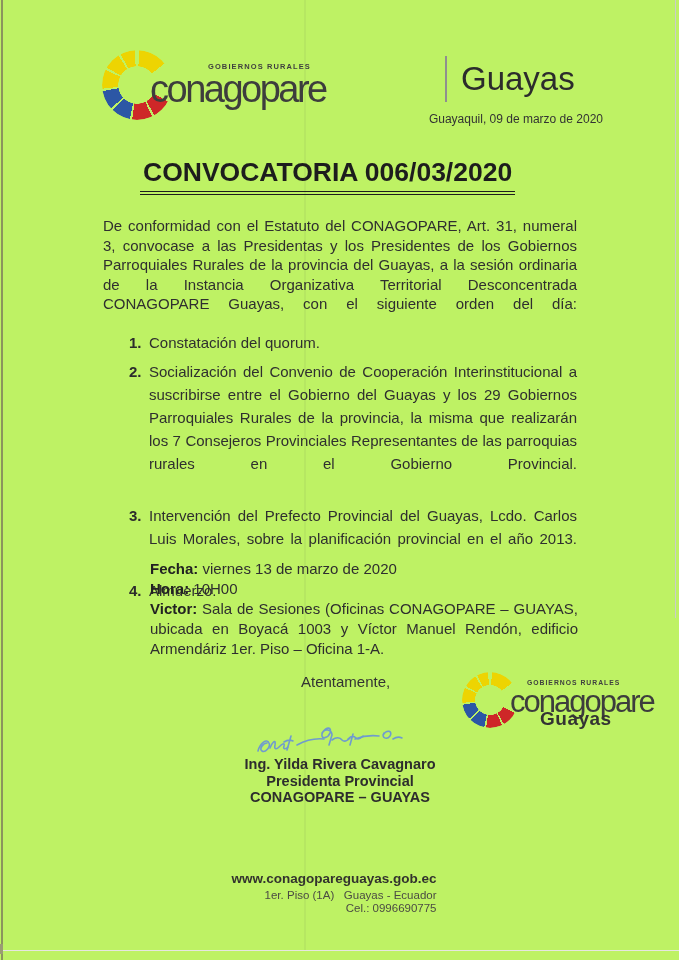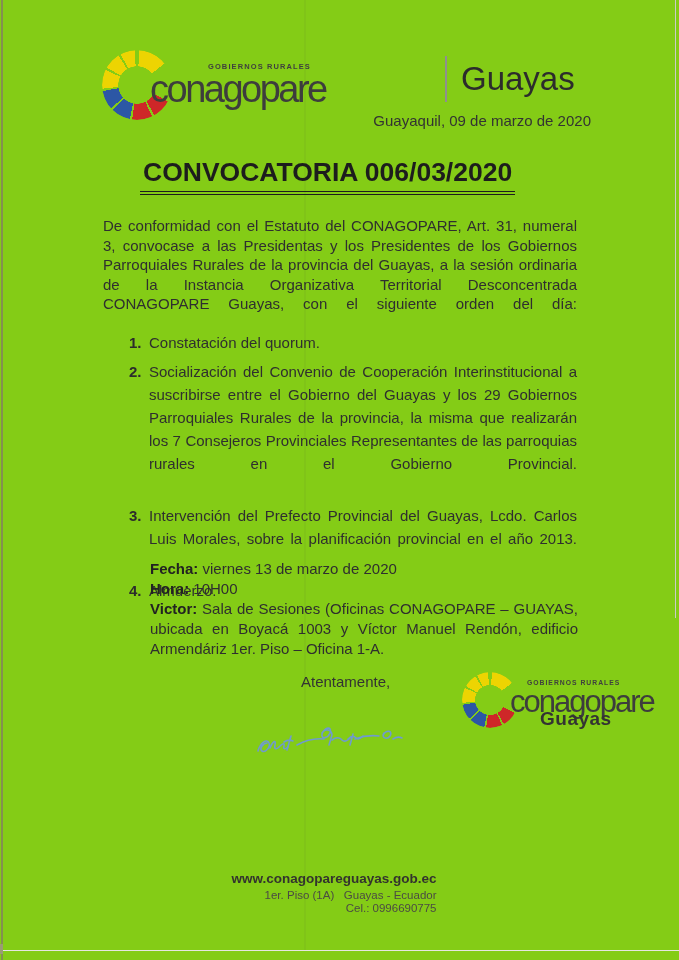--- a/index.html
+++ b/index.html
@@ -1,17 +1,17 @@
 <!DOCTYPE html>
 <html style="--logo-yellow: #EDD402; --logo-blue: #2C57A5; --logo-red: #CE2728; --signature-blue: #6F9BCE;"><head>
 <meta charset="utf-8">
 <style>
   html,body { margin:0; padding:0; background:#ffffff; }
   body { font-family:"Liberation Sans", sans-serif; color:#303030; }
-  .page { position:relative; width:679px; height:960px; background:#84cc16; overflow:hidden; }
+  .page { position:relative; width:679px; height:960px; background:#bef264; overflow:hidden; }
 
   
   .edge-left   { position:absolute; left:1px; top:0; width:2px; height:960px; background:#83855c; opacity:.85; }
   .edge-right  { position:absolute; left:675px; top:0; width:1px; height:618px; background:#cbcbcb; }
   .fold-line   { position:absolute; left:304px; top:0; width:2px; height:950px; background:rgba(70,70,70,0.06); }
   .edge-bottom { position:absolute; left:0; top:950px; width:679px; height:1px; background:#e6e6e0; }
   .corner-tick { position:absolute; left:0; top:944px; width:3px; height:10px; background:#9a9c74; }
 
   
   .ring {
@@ -44,21 +44,21 @@
   .brandword.hdr   { left:134px; top:68px;  font-size:38px; letter-spacing:-2.5px; }
   .brandword.stamp { left:494px; top:684px; font-size:31px; letter-spacing:-2px; }
   .brandtag { position:absolute; color:#3f3f3f; font-weight:700; }
   .brandtag.hdr   { left:208px; top:62px;  font-size:7.5px; letter-spacing:1.1px; }
   .brandtag.stamp { left:527px; top:679px; font-size:6.8px; letter-spacing:1px; }
   .stamp-region { position:absolute; left:540px; top:708px; width:66px; text-align:right;
                   font-size:19px; font-weight:700; color:#333; letter-spacing:.5px; }
 
   .hdr-divider { position:absolute; left:445px; top:56px; width:2px; height:46px; background:#8f8f8f; }
   .hdr-region  { position:absolute; left:461px; top:60px; font-size:33px; color:#2c2c2c; }
-  .dateline    { position:absolute; right:88px; top:112px; font-size:15px; color:#333; }
+  .dateline    { position:absolute; right:76px; top:112px; font-size:12px; color:#333; }
 
   .doc-title { position:absolute; left:140px; top:157px; font-size:26.5px; font-weight:700;
                color:#1d1d1d; border-bottom:4px double #1d1d1d; padding:0 3px 3px 3px;text-align:right; }
 
   .intro { position:absolute; left:103px; top:216px; width:474px; font-size:15px;
            line-height:19.5px; text-align:justify; color:#2f2f2f; }
   .intro::after, .just::after { content:""; display:inline-block; width:100%; }
 
   .agenda { position:absolute; left:129px; top:331px; width:448px; }
   .agenda-item { display:flex; margin-bottom:6px; }
@@ -143,20 +143,25 @@
     <path d="M6 29 c2 -8 9 -13 11 -8 c2 4 -4 10 -7 8 c-3 -2 1 -8 5 -8"></path>
     <path d="M18 26 c3 -7 6 -9 5 -3 c-1 4 1 5 4 2 c3 -3 6 -5 5 -1 c-1 3 1 4 4 1"></path>
     <path d="M39 14 l-4 14 m-3 -8 c3 -2 7 -2 9 -1"></path>
     <path d="M45 23 c9 -5 17 -7 27 -6"></path>
     <path d="M70 11 c5 -7 10 -6 8 0 c-2 5 -9 7 -8 1 c2 -7 10 -4 10 1 l-3 10"></path>
     <path d="M80 18 c4 -3 8 -3 10 0 c2 2 5 1 8 -2 m3 -4 l-3 11 m-2 -6 c3 -3 6 -3 8 -1 c2 2 5 0 7 -2"></path>
     <path d="M103 17 c8 -3 16 -4 24 -3"></path>
     <path d="M131 13 c4 -6 10 -4 7 1 c-3 4 -9 2 -6 -3 m9 6 c3 -2 7 -2 9 -1"></path>
   </svg>
 
+  <div class="signer">
+    <div>Ing. Yilda Rivera Cavagnaro</div>
+    <div>Presidenta Provincial</div>
+    <div>CONAGOPARE – GUAYAS</div>
+  </div>
 
   <div class="footer">
     <div class="site">www.conagopareguayas.gob.ec</div>
     <div class="line">1er. Piso (1A)&nbsp;&nbsp; Guayas - Ecuador</div>
     <div class="line">Cel.: 0996690775</div>
   </div>
 
 </div>
 
 </body></html>

